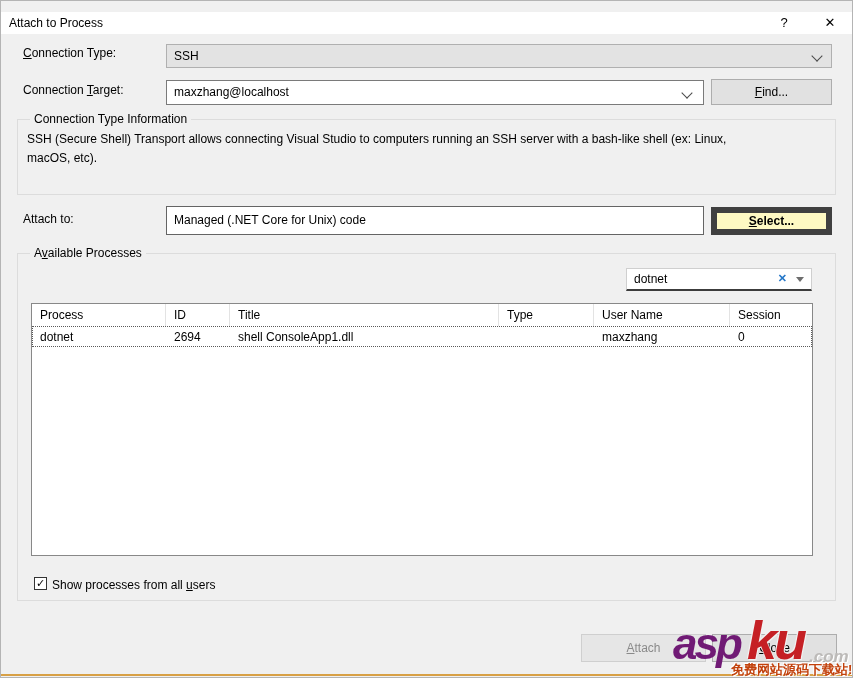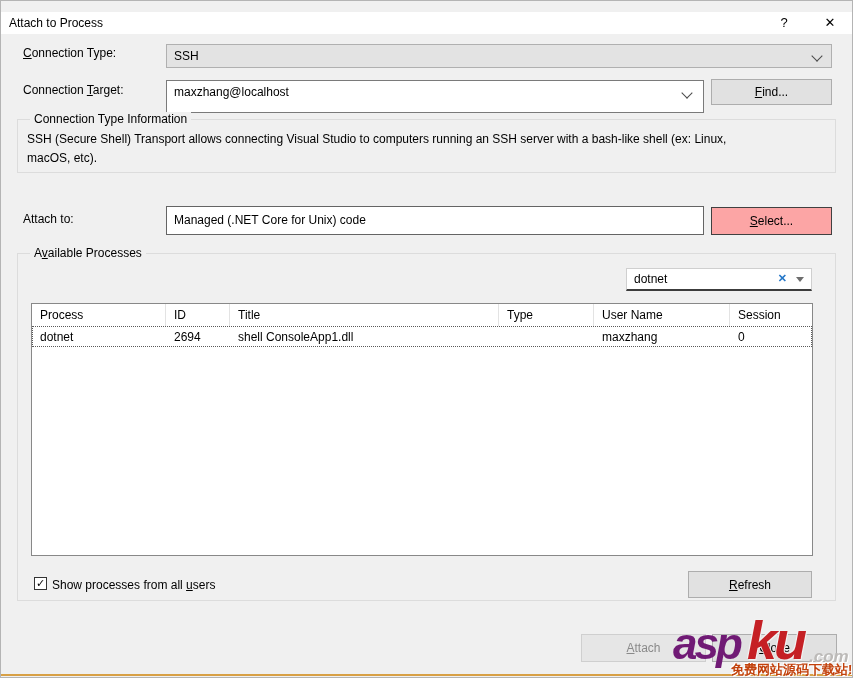--- a/index.html
+++ b/index.html
@@ -13,21 +13,21 @@
   .tb-help{right:58px;}
   .tb-close{right:12px;}
   .lbl{position:absolute;white-space:nowrap;}
   .u{text-decoration:underline;}
   .combo{position:absolute;box-sizing:border-box;background:#fff;border:1px solid #7a7a7a;}
   .combo .val{position:absolute;left:7px;top:4px;white-space:nowrap;}
   .chev{position:absolute;width:7px;height:7px;border-right:1px solid #4a4a4a;border-bottom:1px solid #4a4a4a;
         transform:rotate(45deg);}
   .btn{position:absolute;box-sizing:border-box;background:#e1e1e1;border:1px solid #adadad;
        display:flex;align-items:center;justify-content:center;white-space:nowrap;cursor:default;}
-  .btn-accent{background:#fca5a5;border:1px solid #404040;}
+  .btn-accent{background:#fef9c3;border:6px solid #404040;font-weight:bold;}
   .btn-disabled{background:#e6e6e6;border:1px solid #cfcfcf;color:#8a8a8a;}
   .grp{position:absolute;border:1px solid #dcdcdc;box-sizing:border-box;}
   .grp-title{position:absolute;top:-8px;left:12px;background:#f0f0f0;padding:0 4px;white-space:nowrap;}
   .info-line{position:absolute;left:9px;white-space:nowrap;}
   .textbox{position:absolute;box-sizing:border-box;background:#fff;border:1px solid #646464;}
   .textbox .val{position:absolute;left:7px;top:6px;white-space:nowrap;}
   .search{position:absolute;box-sizing:border-box;background:#fff;border:1px solid #cfcfcf;
           border-bottom:2px solid #3c3c3c;}
   .search .val{position:absolute;left:7px;top:3px;}
   .search .clear{position:absolute;right:24px;top:3px;color:#2577c8;font-size:11px;font-weight:bold;cursor:default;}
@@ -64,29 +64,29 @@
     <div class="tb-btn tb-close">✕</div>
   </div>
 
   <div class="lbl" style="left:22px;top:45px;"><span class="u">C</span><span>onnection Type:</span></div>
   <div class="combo" style="left:165px;top:43px;width:666px;height:24px;background:#e3e3e3;border-color:#b0b0b0;">
     <span class="val">SSH</span>
     <span class="chev" style="right:10px;top:7px;"></span>
   </div>
 
   <div class="lbl" style="left:22px;top:82px;"><span>Connection </span><span class="u">T</span><span>arget:</span></div>
-  <div class="combo" style="left:165px;top:79px;width:538px;height:33px;">
+  <div class="combo" style="left:165px;top:79px;width:538px;height:25px;">
     <span class="val">maxzhang@localhost</span>
     <span class="chev" style="right:12px;top:8px;"></span>
   </div>
   <div class="btn" style="left:710px;top:78px;width:121px;height:26px;">
       <span><span class="u">F</span><span>ind...</span></span>
     </div>
 
-  <div class="grp" style="left:16px;top:118px;width:819px;height:54px;">
+  <div class="grp" style="left:16px;top:118px;width:819px;height:76px;">
     <div class="grp-title">Connection Type Information</div>
     <div class="info-line" style="top:12px;">SSH (Secure Shell) Transport allows connecting Visual Studio to computers running an SSH server with a bash-like shell (ex: Linux,</div>
     <div class="info-line" style="top:31px;">macOS, etc).</div>
   </div>
 
   <div class="lbl" style="left:22px;top:211px;">Attach to:</div>
   <div class="textbox" style="left:165px;top:205px;width:538px;height:29px;">
     <span class="val">Managed (.NET Core for Unix) code</span>
   </div>
   <div class="btn btn-accent" style="left:710px;top:206px;width:121px;height:28px;">
@@ -118,23 +118,20 @@
       <div class="td c2">shell ConsoleApp1.dll</div>
       <div class="td c3"></div>
       <div class="td c4">maxzhang</div>
       <div class="td c5">0</div>
     </div>
   </div>
 
   <div class="cb">✓</div>
   <div class="lbl" style="left:51px;top:577px;"><span>Show processes from all </span><span class="u">u</span><span>sers</span></div>
 
-  <div class="btn" style="left:687px;top:570px;width:124px;height:27px;">
-      <span><span class="u">R</span><span>efresh</span></span>
-    </div>
 
   <div class="btn btn-disabled" style="left:580px;top:633px;width:125px;height:28px;">
       <span><span class="u">A</span><span>ttach</span></span>
     </div>
   <div class="btn" style="left:711px;top:633px;width:125px;height:28px;">
       <span><span class="u">C</span><span>lose</span></span>
     </div>
 
   <div class="wm">
     <span class="p1">asp</span>

